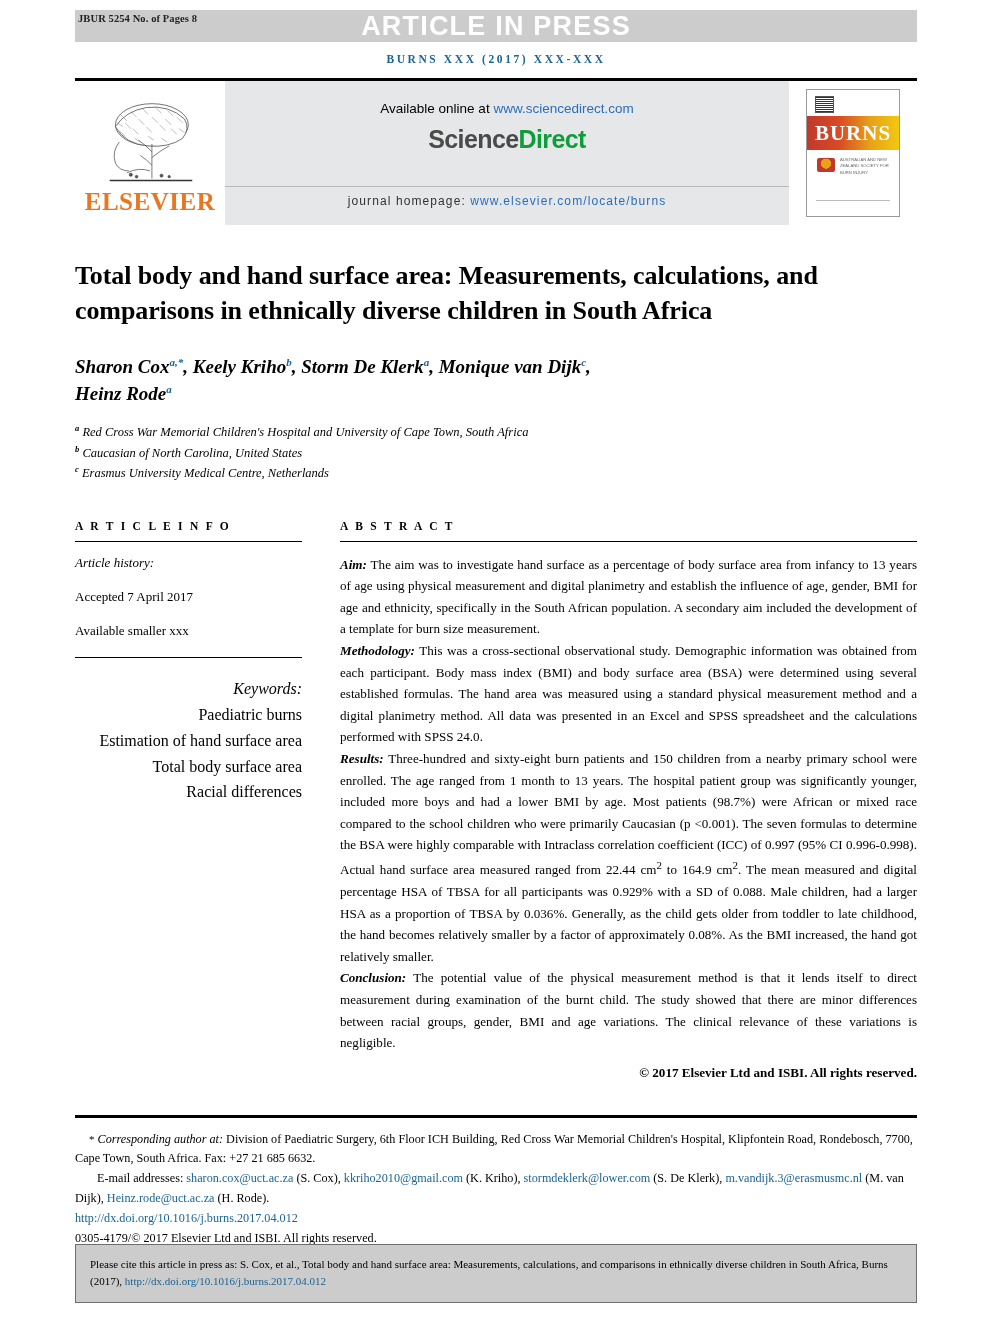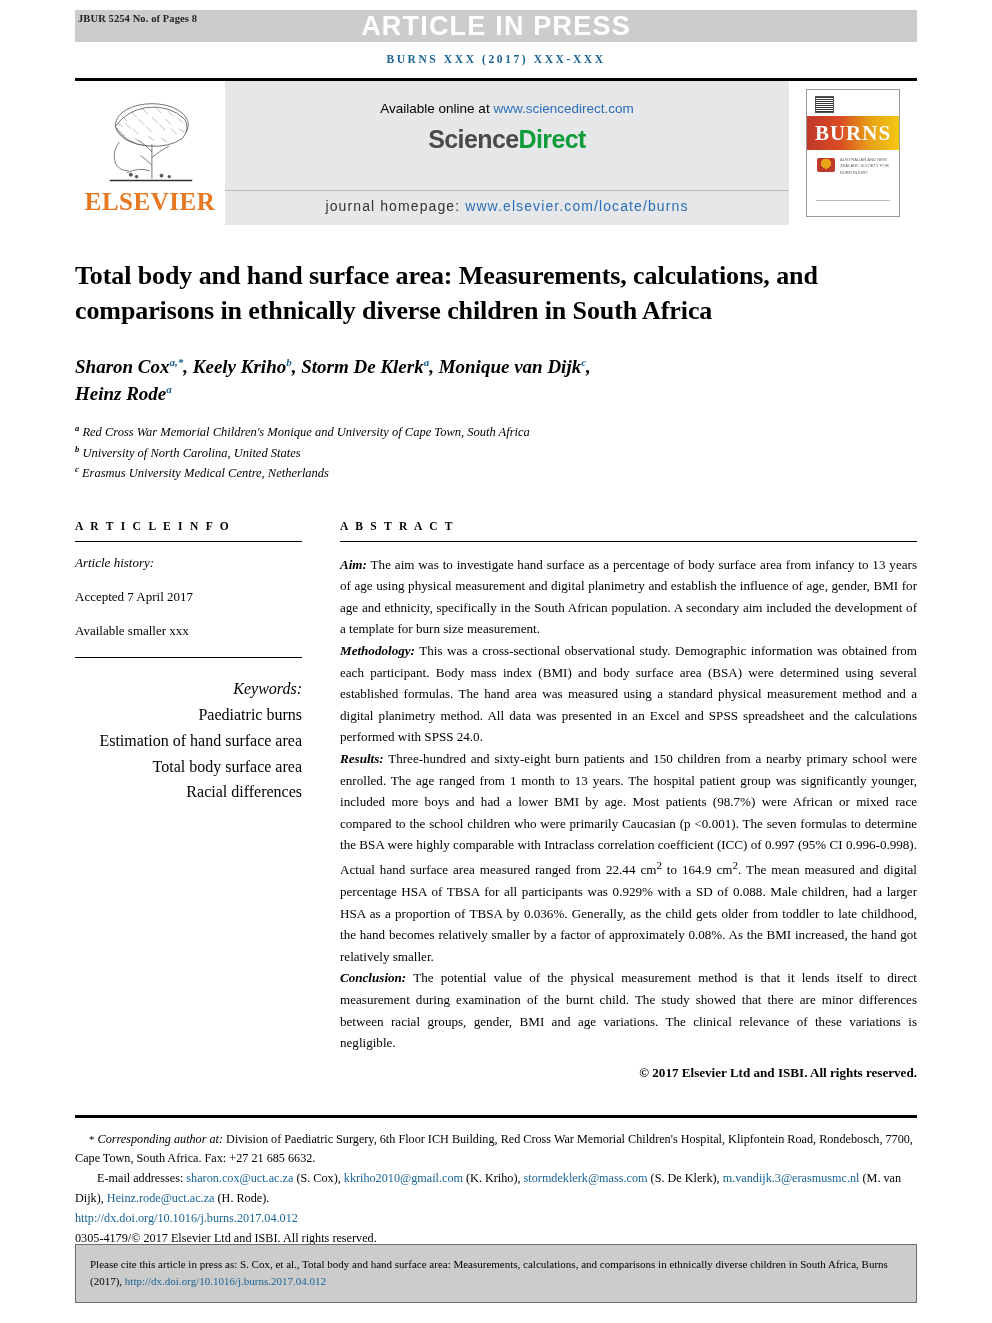--- a/index.html
+++ b/index.html
@@ -131,23 +131,23 @@
   }
   .sd-science { color: #4a4a4a; }
   .sd-direct { color: #0f9d3a; }
   .homepage-bar {
     position: absolute;
     left: 0;
     right: 0;
     bottom: 0;
     border-top: 1px solid #b8b9ba;
     text-align: center;
-    padding: 7px 0 11px 0;
+    padding: 7px 0 17px 0;
     font-family: "Liberation Sans", sans-serif;
-    font-size: 14px;
+    font-size: 12px;
     letter-spacing: 1.1px;
     color: #333333;
   }
   .homepage-bar .hp-url { color: #2a6ebb; }
   .mast-right {
     width: 128px;
     flex: 0 0 128px;
     display: flex;
     align-items: center;
     justify-content: center;
@@ -445,22 +445,22 @@
   <div class="content">
 
     <h1 class="paper-title">Total body and hand surface area: Measurements, calculations, and comparisons in ethnically diverse children in South Africa</h1>
 
     <div class="authors">
       <span>Sharon Cox</span><sup>a,*</sup><span>, Keely Kriho</span><sup>b</sup><span>, Storm De Klerk</span><sup>a</sup><span>, Monique van Dijk</span><sup>c</sup>,<br>
       <span>Heinz Rode</span><sup>a</sup>
     </div>
 
     <div class="affils">
-      <div><sup>a</sup> <span>Red Cross War Memorial Children's Monique and University of Cape Town, South Africa</span></div>
-      <div><sup>b</sup> <span>University of North Carolina, United States</span></div>
+      <div><sup>a</sup> <span>Red Cross War Memorial Children's Hospital and University of Cape Town, South Africa</span></div>
+      <div><sup>b</sup> <span>Caucasian of North Carolina, United States</span></div>
       <div><sup>c</sup> <span>Erasmus University Medical Centre, Netherlands</span></div>
     </div>
 
     <div class="info-abstract">
 
       <div class="col-info">
         <div class="sec-head">A R T I C L E   I N F O</div>
         <div class="rule-thin"></div>
         <div class="info-block">
           <div>Article history:</div>
@@ -492,21 +492,21 @@
   </div>
 
   <div class="foot-rule"></div>
 
   <div class="footnotes">
     <div class="fn-corr">
       <span class="fn-star">*</span>
       <i>Corresponding author at:</i><span> Division of Paediatric Surgery, 6th Floor ICH Building, Red Cross War Memorial Children's Hospital, Klipfontein Road, Rondebosch, 7700, Cape Town, South Africa. Fax: +27 21 685 6632.</span>
     </div>
     <div class="fn-emails">
-      <span>E-mail addresses: </span><span class="lnk">sharon.cox@uct.ac.za</span><span> (S. Cox), </span><span class="lnk">kkriho2010@gmail.com</span><span> (K. Kriho), </span><span class="lnk">stormdeklerk@mass.com</span><span> (S. De Klerk), </span><span class="lnk">m.vandijk.3@erasmusmc.nl</span><span> (M. van Dijk), </span><span class="lnk">Heinz.rode@uct.ac.za</span><span> (H. Rode).</span>
+      <span>E-mail addresses: </span><span class="lnk">sharon.cox@uct.ac.za</span><span> (S. Cox), </span><span class="lnk">kkriho2010@gmail.com</span><span> (K. Kriho), </span><span class="lnk">stormdeklerk@lower.com</span><span> (S. De Klerk), </span><span class="lnk">m.vandijk.3@erasmusmc.nl</span><span> (M. van Dijk), </span><span class="lnk">Heinz.rode@uct.ac.za</span><span> (H. Rode).</span>
     </div>
     <div class="fn-doi">http://dx.doi.org/10.1016/j.burns.2017.04.012</div>
     <div class="fn-issn">0305-4179/© 2017 Elsevier Ltd and ISBI. All rights reserved.</div>
   </div>
 
   <div class="cite-box">
     <span>Please cite this article in press as: S. Cox, et al., Total body and hand surface area: Measurements, calculations, and comparisons in ethnically diverse children in South Africa, Burns (2017), </span><span class="lnk">http://dx.doi.org/10.1016/j.burns.2017.04.012</span>
   </div>
 
 </div>

